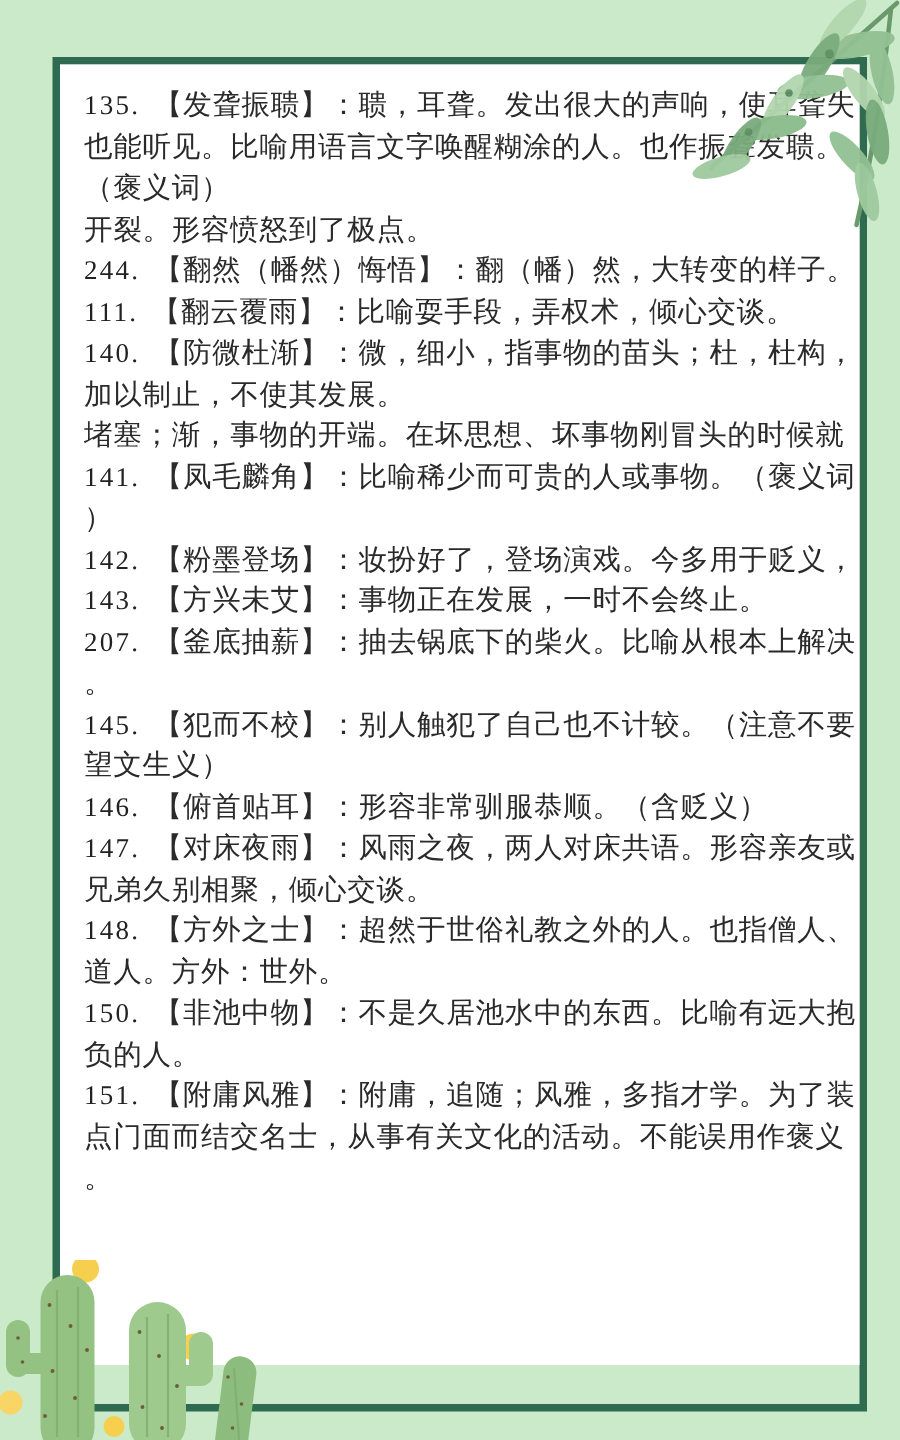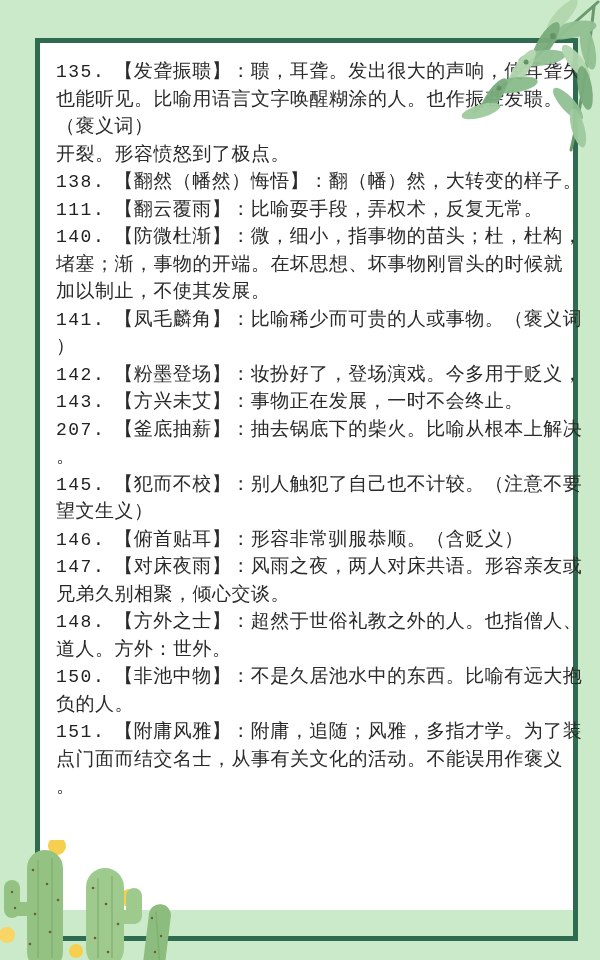--- a/index.html
+++ b/index.html
@@ -17,21 +17,21 @@
     background:#ffffff;
   }
   .content{
     position:absolute;left:56px;top:57px;width:505px;overflow:visible;
   }
   .line{
     height:27.5px;line-height:27.5px;font-size:19px;letter-spacing:.5px;
     color:#2a2a2a;white-space:nowrap;
   }
   .num{
-    font-family:Liberation Mono, monospace;
+    font-family:Liberation Serif, serif;
     letter-spacing:1.5px;margin-right:9px;font-size:18px;color:#222;
   }
   .deco{position:absolute;pointer-events:none;}
   .deco-leaves{top:0;right:0;}
   .deco-cactus{left:0;bottom:0;}
 </style>
 </head>
 <body>
 
 <div class="frame"></div>
@@ -42,29 +42,29 @@
       <div class="line"><span class="num">135.</span><span>【发聋振聩】：聩，耳聋。发出很大的声响，使耳聋失</span></div>
       <div class="line">也能听见。比喻用语言文字唤醒糊涂的人。也作振聋发聩。</div>
     </div>
     <div class="entry">
       <div class="line">（褒义词）</div>
     </div>
     <div class="entry">
       <div class="line">开裂。形容愤怒到了极点。</div>
     </div>
     <div class="entry">
-      <div class="line"><span class="num">138.</span><span>【翻然（幡然）悔悟】：翻（幡）然，大转变的样子。</span></div>
+      <div class="line"><span class="num">244.</span><span>【翻然（幡然）悔悟】：翻（幡）然，大转变的样子。</span></div>
     </div>
     <div class="entry">
-      <div class="line"><span class="num">111.</span><span>【翻云覆雨】：比喻耍手段，弄权术，反复无常。</span></div>
+      <div class="line"><span class="num">111.</span><span>【翻云覆雨】：比喻耍手段，弄权术，倾心交谈。</span></div>
     </div>
     <div class="entry">
       <div class="line"><span class="num">140.</span><span>【防微杜渐】：微，细小，指事物的苗头；杜，杜构，</span></div>
+      <div class="line">加以制止，不使其发展。</div>
       <div class="line">堵塞；渐，事物的开端。在坏思想、坏事物刚冒头的时候就</div>
-      <div class="line">加以制止，不使其发展。</div>
     </div>
     <div class="entry">
       <div class="line"><span class="num">141.</span><span>【凤毛麟角】：比喻稀少而可贵的人或事物。（褒义词</span></div>
       <div class="line">）</div>
     </div>
     <div class="entry">
       <div class="line"><span class="num">142.</span><span>【粉墨登场】：妆扮好了，登场演戏。今多用于贬义，</span></div>
     </div>
     <div class="entry">
       <div class="line"><span class="num">143.</span><span>【方兴未艾】：事物正在发展，一时不会终止。</span></div>

